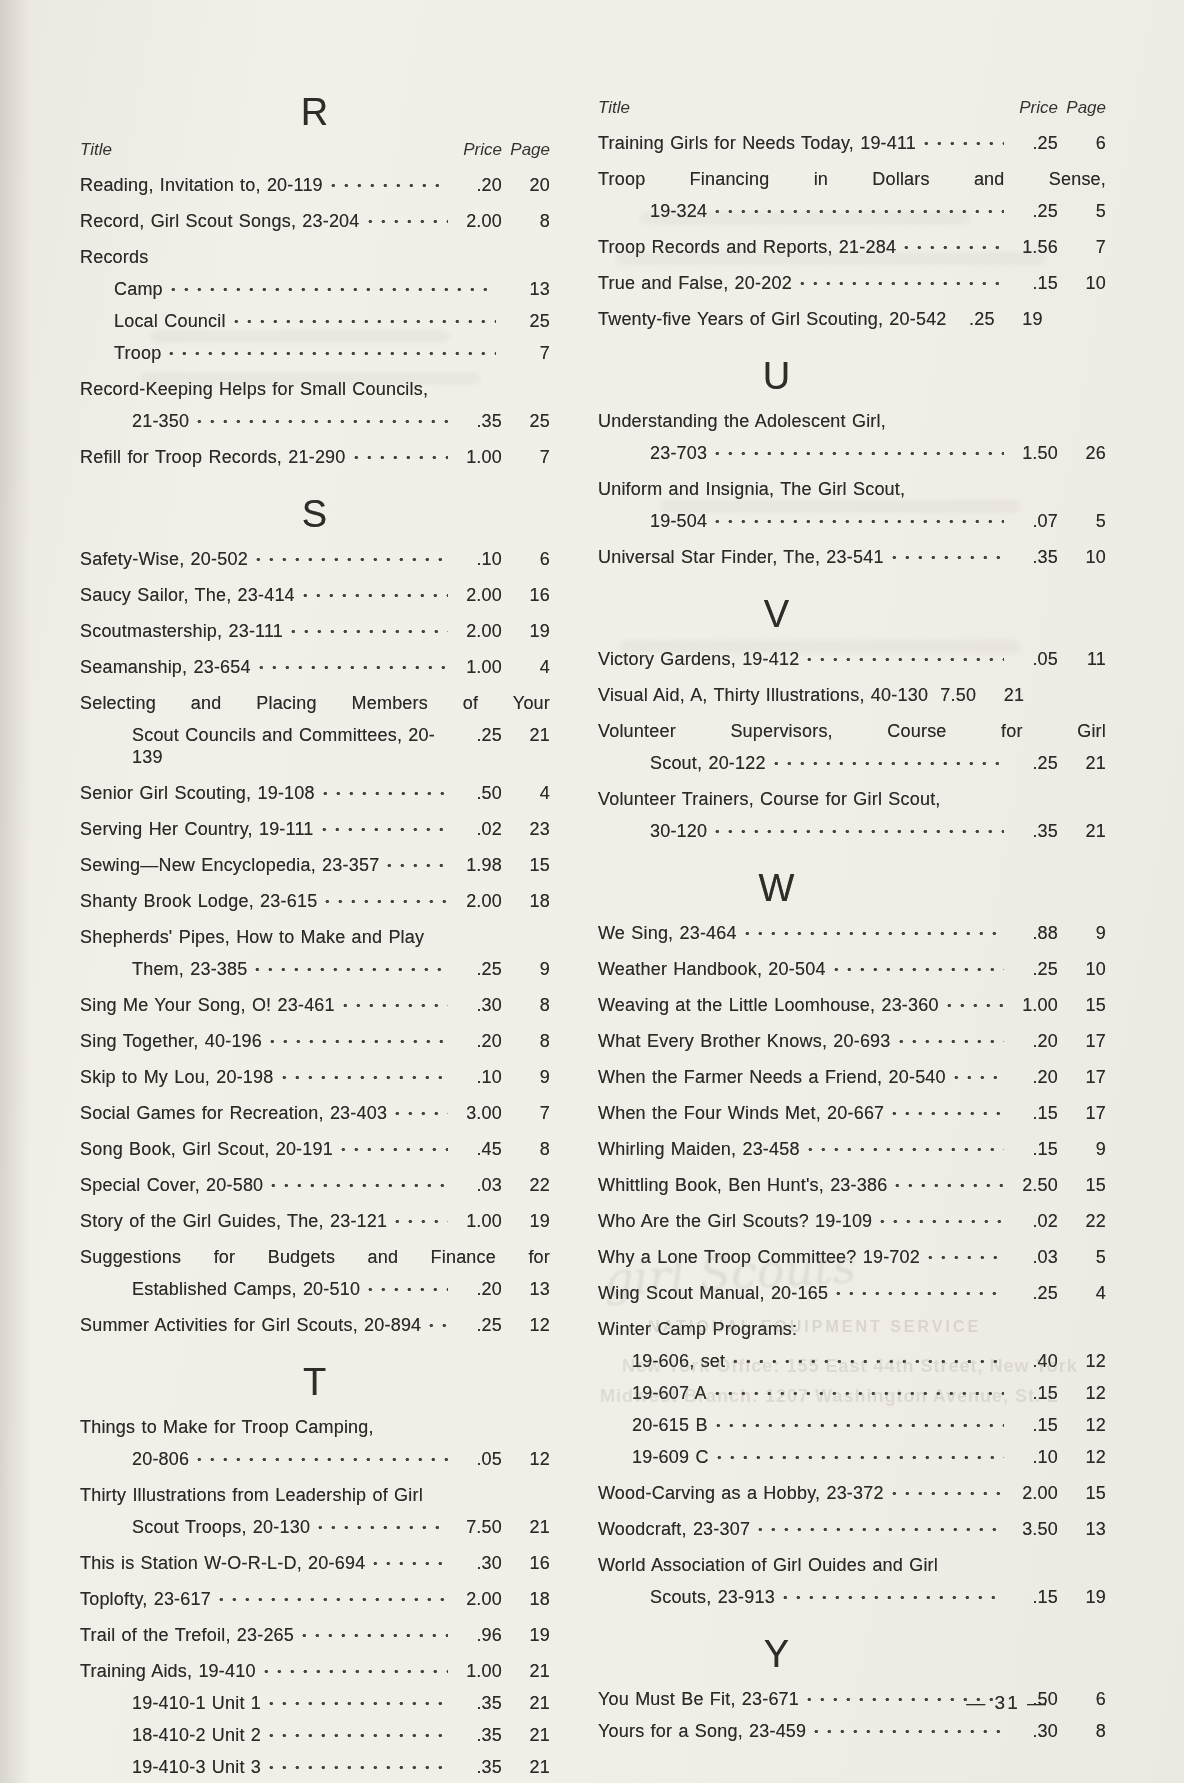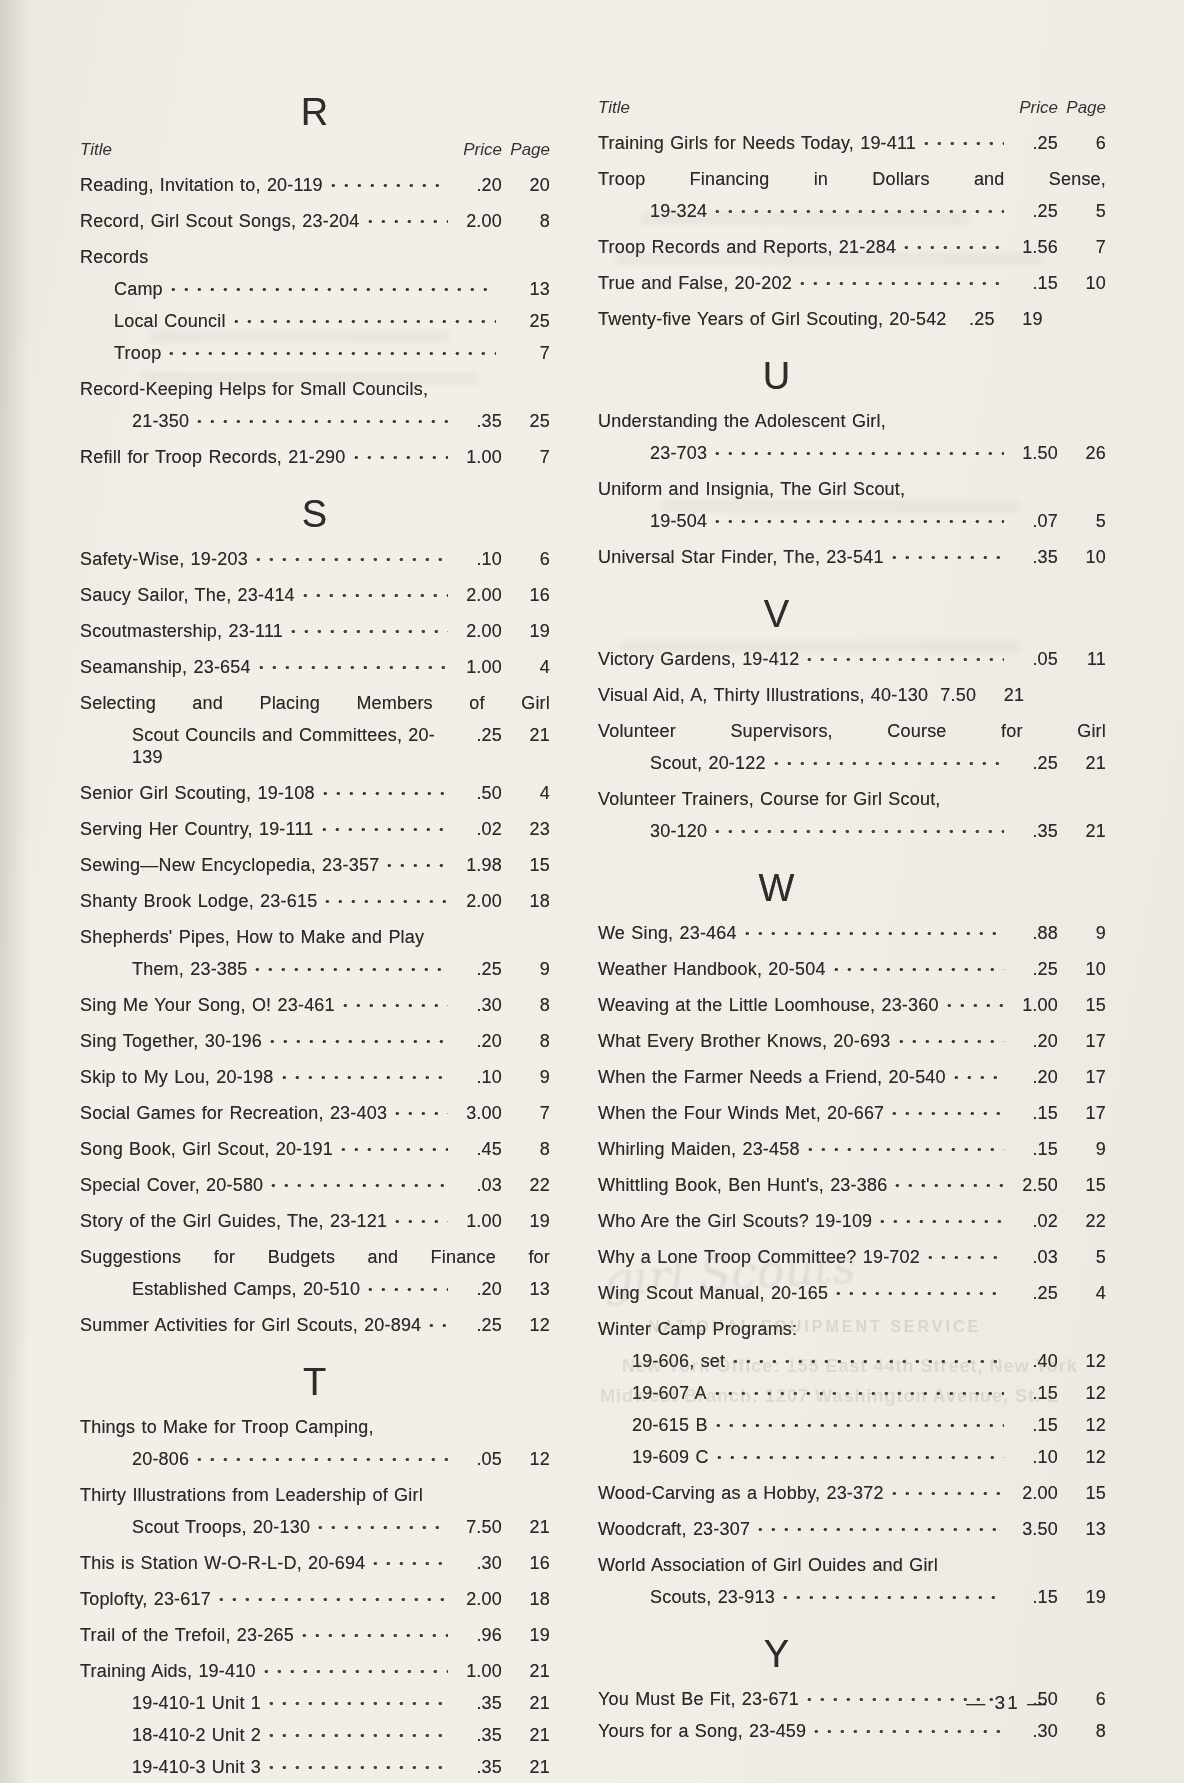--- a/index.html
+++ b/index.html
@@ -111,21 +111,21 @@
           <span class="page-col">25</span>
         </div>
         <div class="row">
           <span class="t">Refill for Troop Records, 21-290</span>
           <span class="dots"></span>
           <span class="price">1.00</span>
           <span class="page-col">7</span>
         </div>
         <div class="section-letter">S</div>
         <div class="row">
-          <span class="t">Safety-Wise, 19-203</span>
+          <span class="t">Safety-Wise, 20-502</span>
           <span class="dots"></span>
           <span class="price">.10</span>
           <span class="page-col">6</span>
         </div>
         <div class="row">
           <span class="t">Saucy Sailor, The, 23-414</span>
           <span class="dots"></span>
           <span class="price">2.00</span>
           <span class="page-col">16</span>
         </div>
@@ -135,21 +135,21 @@
           <span class="price">2.00</span>
           <span class="page-col">19</span>
         </div>
         <div class="row">
           <span class="t">Seamanship, 23-654</span>
           <span class="dots"></span>
           <span class="price">1.00</span>
           <span class="page-col">4</span>
         </div>
         <div class="row justify">
-          <span class="t">Selecting and Placing Members of Girl</span>
+          <span class="t">Selecting and Placing Members of Your</span>
         </div>
         <div class="row tight ind2">
           <span class="t">Scout Councils and Committees, 20-139</span>
           <span class="price">.25</span>
           <span class="page-col">21</span>
         </div>
         <div class="row">
           <span class="t">Senior Girl Scouting, 19-108</span>
           <span class="dots"></span>
           <span class="price">.50</span>
@@ -182,21 +182,21 @@
           <span class="price">.25</span>
           <span class="page-col">9</span>
         </div>
         <div class="row">
           <span class="t">Sing Me Your Song, O! 23-461</span>
           <span class="dots"></span>
           <span class="price">.30</span>
           <span class="page-col">8</span>
         </div>
         <div class="row">
-          <span class="t">Sing Together, 30-196</span>
+          <span class="t">Sing Together, 40-196</span>
           <span class="dots"></span>
           <span class="price">.20</span>
           <span class="page-col">8</span>
         </div>
         <div class="row">
           <span class="t">Skip to My Lou, 20-198</span>
           <span class="dots"></span>
           <span class="price">.10</span>
           <span class="page-col">9</span>
         </div>

